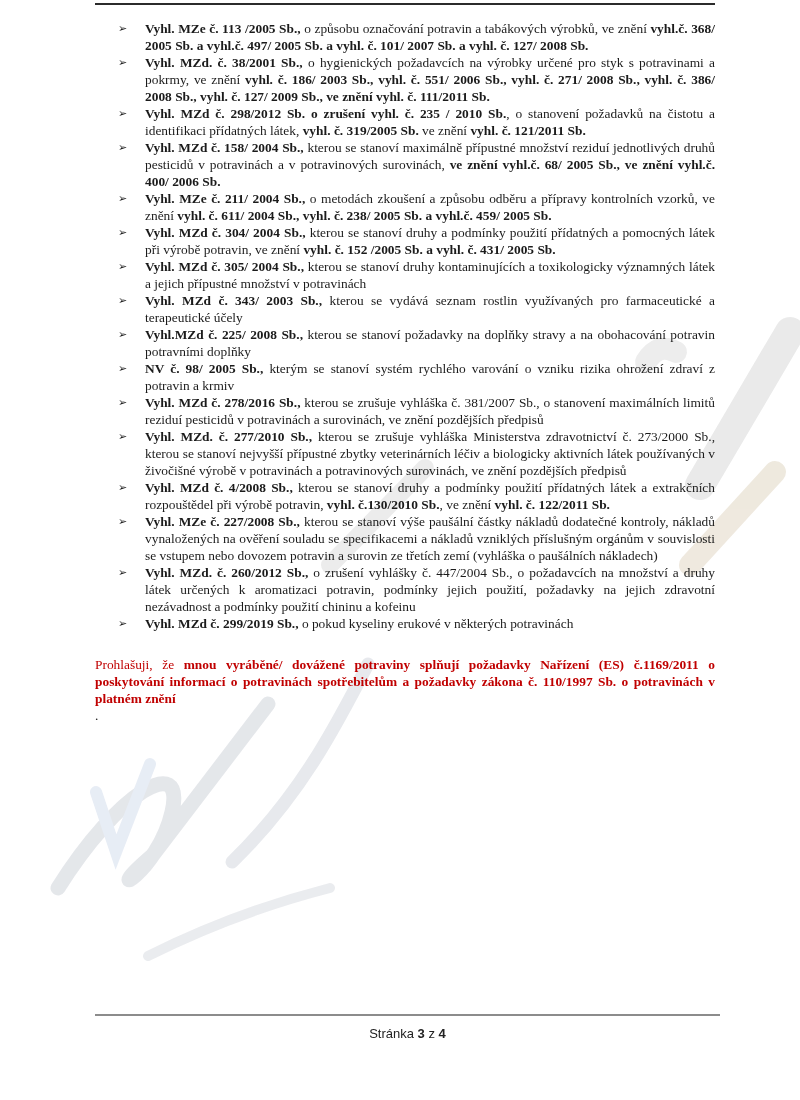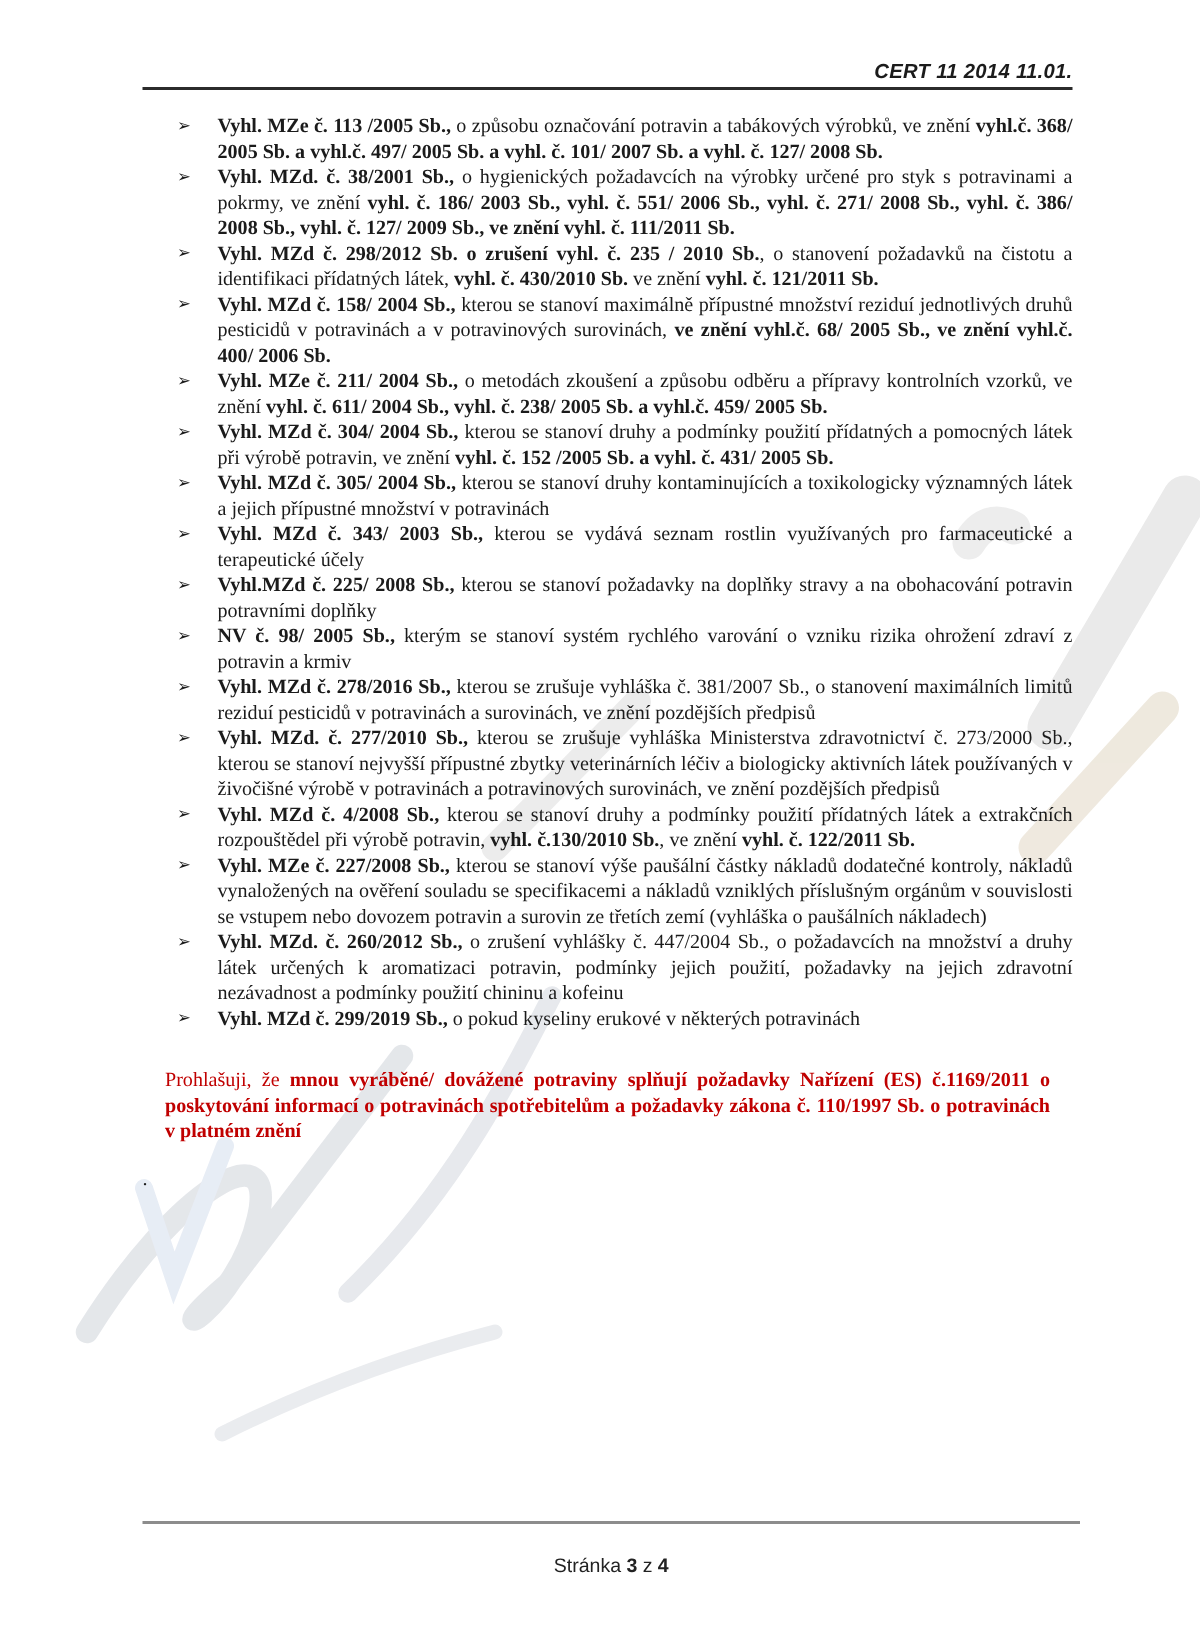--- a/index.html
+++ b/index.html
@@ -49,35 +49,35 @@
   }
   .li-text {
     flex: 1 1 auto;
     text-align: justify;
   }
   .b { font-weight: bold; }
   .decl {
     font-size: 13.4px;
     line-height: 17px;
     text-align: justify;
-    margin: 15px;
+    margin: 0;
   }
   .decl.red { color: var(--red, #c00000); }
   .decl-main { margin-top: 24px; }
   .decl-note { margin-top: 17px; }
   .dot-line { margin: 0; line-height: 17px; font-size: 13.4px; }
   .decl-final { font-weight: bold; }
   .doc-footer {
     position: absolute;
     left: 95px; right: 80px; top: 1014px;
     border-top: 2px solid var(--footer_rule, #8c8c8c);
     text-align: center;
     font-family: "Liberation Sans", sans-serif;
     font-size: 13px;
-    padding-top: 20px;
+    padding-top: 10px;
     color: #222;
   }
 </style>
 </head>
 <body style="--red: #c00000; --text: #1b1b1b; --header_rule: #2b2b2b; --footer_rule: #8c8c8c;">
 
 <svg class="watermark" width="800" height="1100" viewBox="0 0 800 1100" aria-hidden="true">
   <g fill="none" stroke-linecap="round" opacity="0.75">
     <path d="M 700 485 L 790 332" stroke="#e3e3e3" stroke-width="30"></path>
     <path d="M 646 362 q 12 -20 30 -10" stroke="#e7e7e7" stroke-width="22"></path>
@@ -85,35 +85,34 @@
     <path d="M 330 565 L 425 468" stroke="#e6e6e6" stroke-width="18"></path>
     <path d="M 58 888 C 118 792 186 752 172 812 C 158 874 96 904 152 856 L 268 704" stroke="#dcdfe4" stroke-width="15"></path>
     <path d="M 232 862 C 300 796 336 726 368 664" stroke="#dfe2e7" stroke-width="13"></path>
     <path d="M 96 792 L 116 852 L 150 764" stroke="#e0e7f2" stroke-width="12"></path>
     <path d="M 148 956 C 200 930 260 906 330 888" stroke="#e4e6ea" stroke-width="10"></path>
   </g>
 </svg>
 
 <div class="page-inner">
 
-  <div class="doc-header">CERT 11 2014 11.01.</div>
   <hr class="header-rule">
 
   <div class="reg-list">
       <div class="li">
         <span class="marker">➢</span>
         <div class="li-text"><span class="b">Vyhl. MZe č. 113 /2005 Sb.,</span><span> o způsobu označování potravin a tabákových výrobků, ve znění </span><span class="b">vyhl.č. 368/ 2005 Sb. a vyhl.č. 497/ 2005 Sb. a vyhl. č. 101/ 2007 Sb. a vyhl. č. 127/ 2008 Sb.</span></div>
       </div>
       <div class="li">
         <span class="marker">➢</span>
         <div class="li-text"><span class="b">Vyhl. MZd. č. 38/2001 Sb.,</span><span> o hygienických požadavcích na výrobky určené pro styk s potravinami a pokrmy, ve znění </span><span class="b">vyhl. č. 186/ 2003 Sb., vyhl. č. 551/ 2006 Sb., vyhl. č. 271/ 2008 Sb., vyhl. č. 386/ 2008 Sb., vyhl. č. 127/ 2009 Sb., ve znění vyhl. č. 111/2011 Sb.</span></div>
       </div>
       <div class="li">
         <span class="marker">➢</span>
-        <div class="li-text"><span class="b">Vyhl. MZd č. 298/2012 Sb. o zrušení vyhl. č. 235 / 2010 Sb.</span><span>, o stanovení požadavků na čistotu a identifikaci přídatných látek, </span><span class="b">vyhl. č. 430/2010 Sb.</span><span> ve znění </span><span class="b">vyhl. č. 121/2011 Sb.</span></div>
+        <div class="li-text"><span class="b">Vyhl. MZd č. 298/2012 Sb. o zrušení vyhl. č. 235 / 2010 Sb.</span><span>, o stanovení požadavků na čistotu a identifikaci přídatných látek, </span><span class="b">vyhl. č. 319/2005 Sb.</span><span> ve znění </span><span class="b">vyhl. č. 121/2011 Sb.</span></div>
       </div>
       <div class="li">
         <span class="marker">➢</span>
         <div class="li-text"><span class="b">Vyhl. MZd č. 158/ 2004 Sb.,</span><span> kterou se stanoví maximálně přípustné množství reziduí jednotlivých druhů pesticidů v potravinách a v potravinových surovinách, </span><span class="b">ve znění vyhl.č. 68/ 2005 Sb., ve znění vyhl.č. 400/ 2006 Sb.</span></div>
       </div>
       <div class="li">
         <span class="marker">➢</span>
         <div class="li-text"><span class="b">Vyhl. MZe č. 211/ 2004 Sb.,</span><span> o metodách zkoušení a způsobu odběru a přípravy kontrolních vzorků, ve znění </span><span class="b">vyhl. č. 611/ 2004 Sb., vyhl. č. 238/ 2005 Sb. a vyhl.č. 459/ 2005 Sb.</span></div>
       </div>
       <div class="li">

